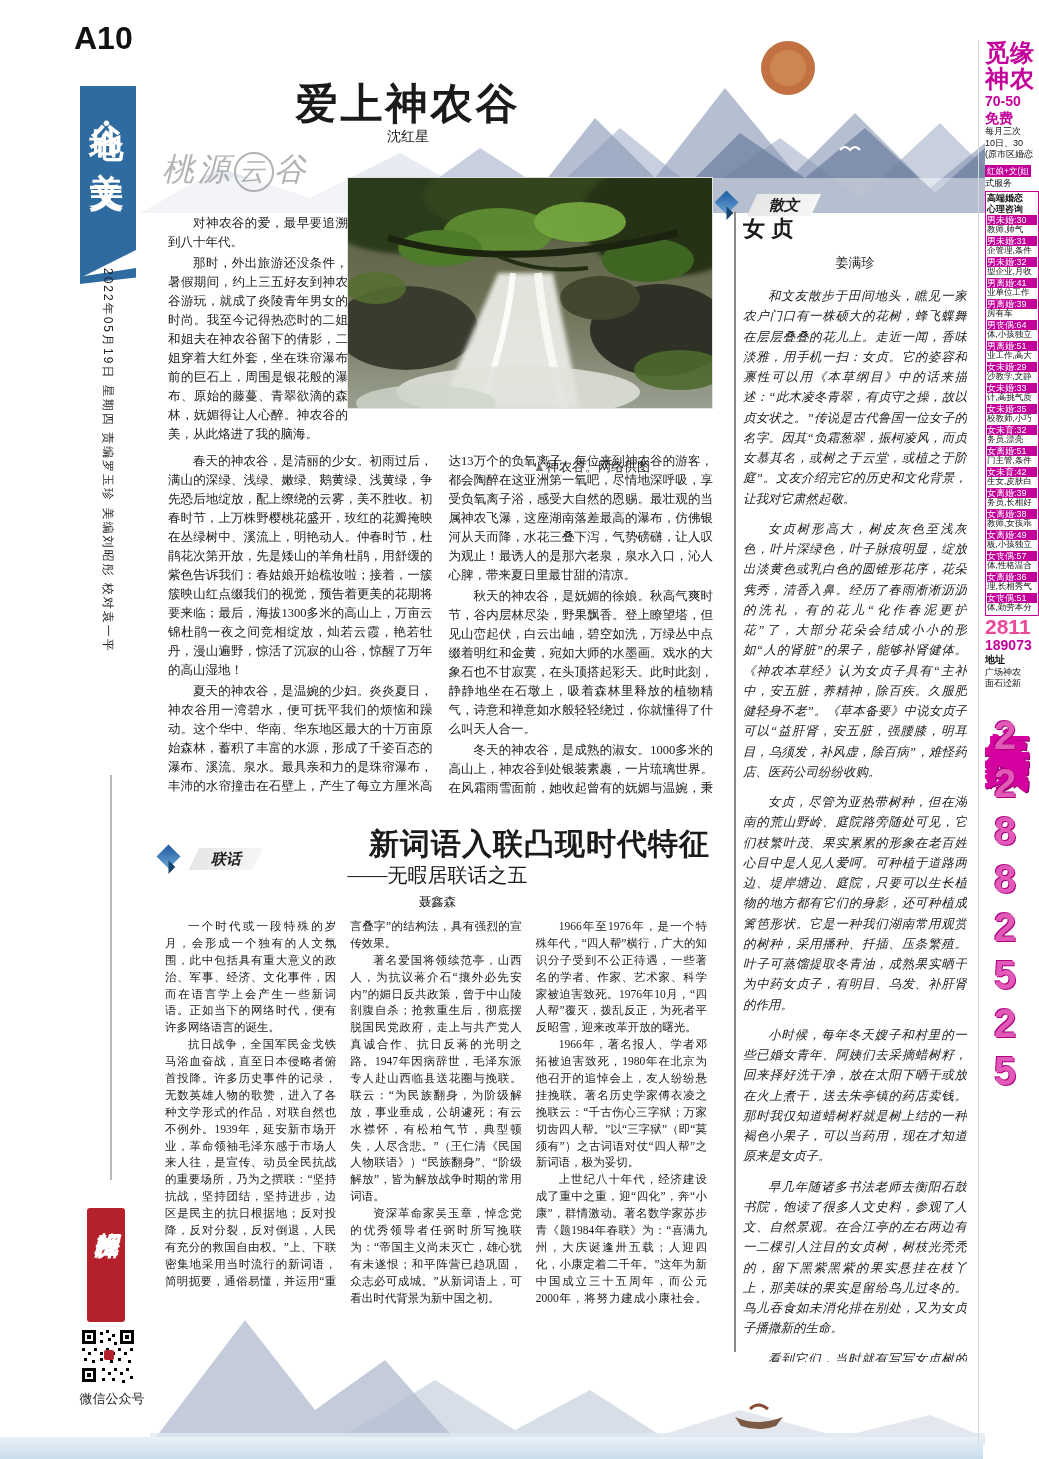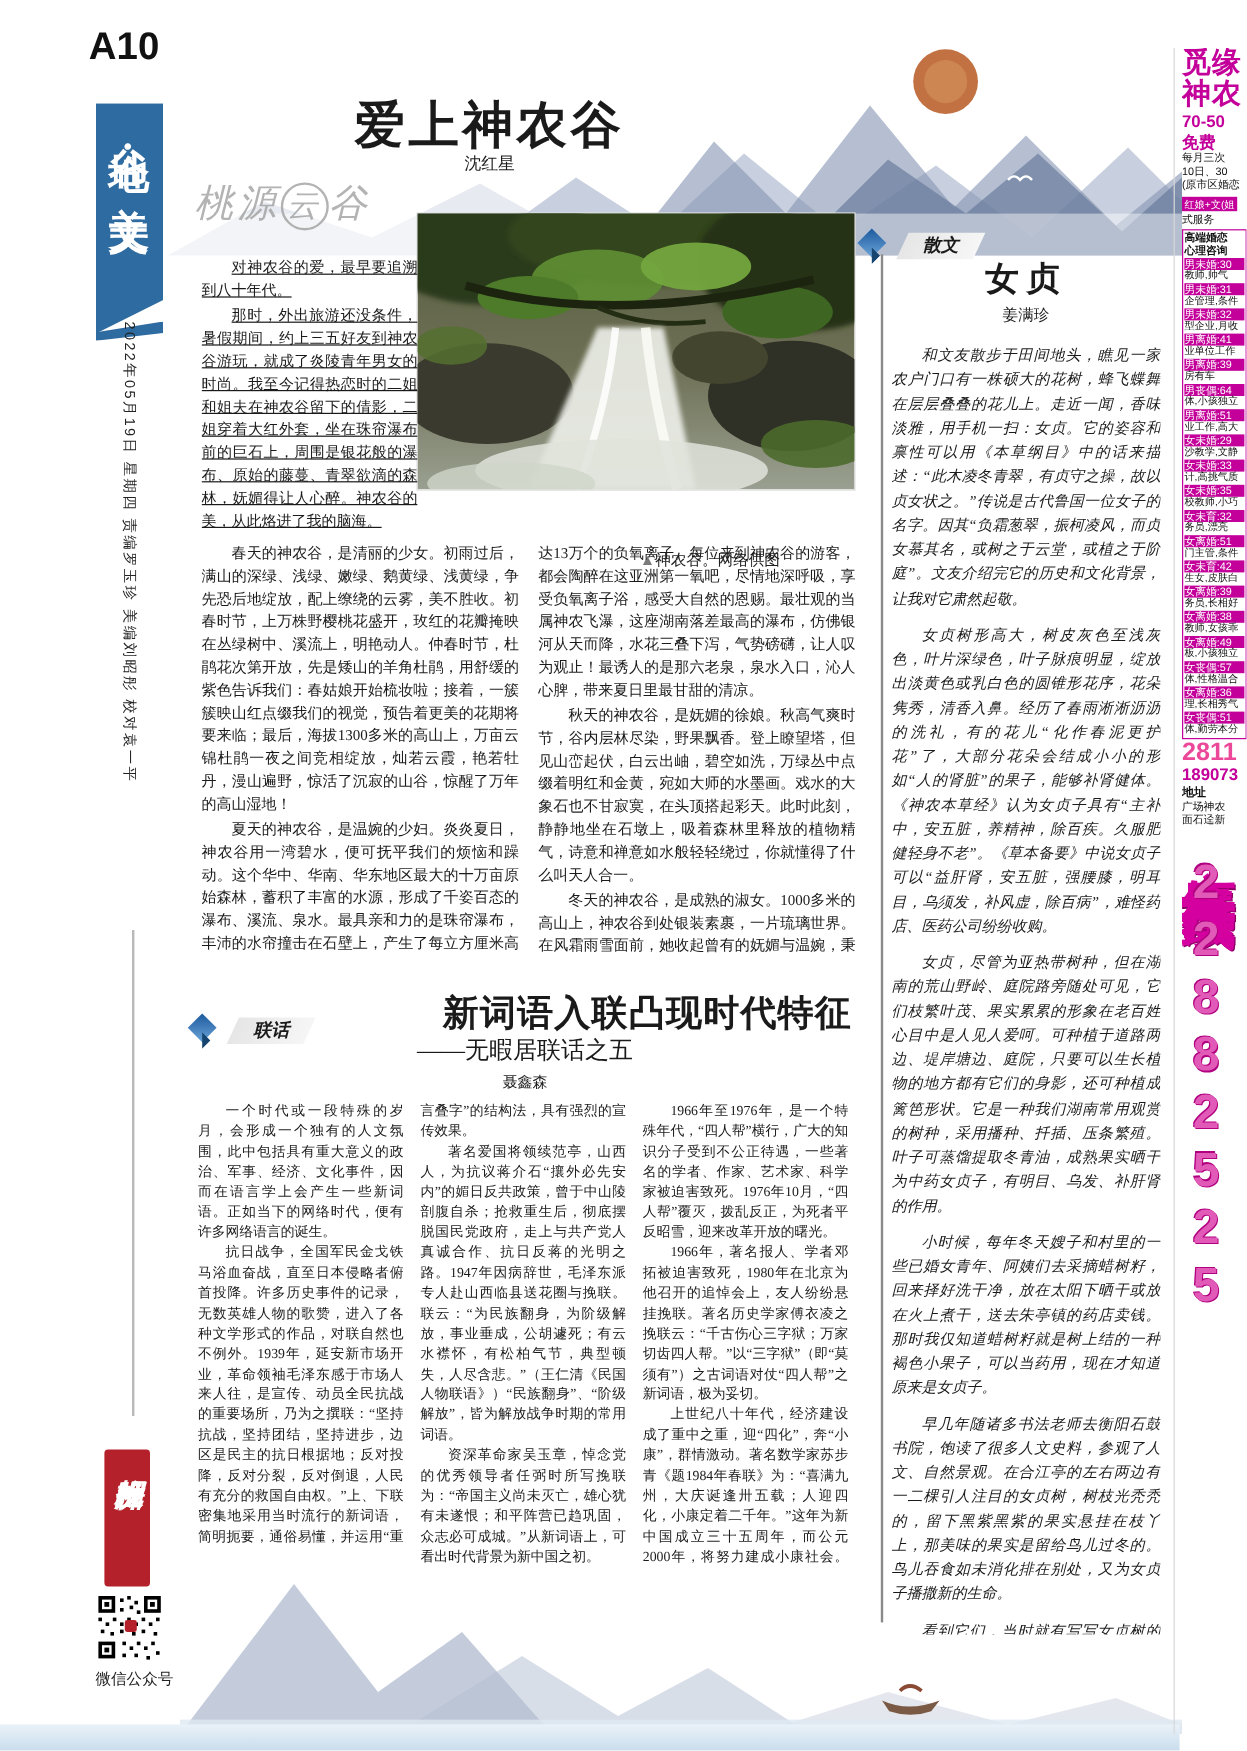--- a/index.html
+++ b/index.html
@@ -35,37 +35,37 @@
   .main-title{left:168px;top:76px;width:480px;text-align:center;font-size:42px;font-weight:bold;
           letter-spacing:3px;z-index:2;}
   .main-author{left:168px;top:128px;width:480px;text-align:center;font-size:14px;z-index:2;}
   .watermark{left:162px;top:148px;width:240px;font-size:32px;color:#9a9a9a;opacity:.75;
           font-style:italic;letter-spacing:4px;z-index:1;}
   .watermark .circled{display:inline-block;border:2px solid #9a9a9a;border-radius:50%;
           width:36px;height:36px;line-height:36px;text-align:center;font-size:26px;}
   .photo{left:348px;top:178px;width:364px;height:230px;z-index:2;box-shadow:0 0 0 1px #e2e2e2;}
   .photo-caption{left:470px;top:414px;width:243px;font-size:13px;color:#222;z-index:2;text-align:center;margin-top:44px;}
   .photo-caption .tri{color:#7a7a7a;}
-  .body-side{left:168px;top:214px;width:180px;height:234px;overflow:hidden;z-index:2;text-decoration:underline;}
+  .body-side{left:168px;top:214px;width:180px;height:234px;overflow:hidden;z-index:2;}
   .body-flow{left:168px;top:452px;width:545px;height:362px;overflow:hidden;z-index:2;
           column-count:2;column-gap:16px;}
   .body-side .para,.body-flow .para{font-size:12.5px;line-height:1.52;text-align:justify;
           text-indent:2em;margin:0 0 2px 0;}
   
   .bookmark{width:17px;height:17px;transform:rotate(45deg);
           background:linear-gradient(135deg,#1d5a9e,#6aa4d8);z-index:3;}
   .bookmark:after{content:"";position:absolute;left:11px;top:11px;width:10px;height:10px;
           background:#16456f;clip-path:polygon(0 0,100% 100%,100% 0);}
   .label-band{height:22px;background:linear-gradient(90deg,#e6e6e6,#f6f6f6);
           transform:skewX(-25deg);z-index:2;}
   .label-txt{transform:skewX(25deg);font-size:15px;font-weight:bold;line-height:22px;
           text-align:center;font-style:italic;}
   
   .essay-rule{left:734px;top:212px;width:1.5px;height:1140px;background:#8a8a8a;z-index:1;}
-  .essay-title{left:743px;top:214px;width:224px;text-align:center;font-size:28px;font-weight:bold;
+  .essay-title{left:743px;top:214px;width:224px;text-align:left;font-size:22px;font-weight:bold;
           letter-spacing:6px;z-index:2;}
   .essay-author{left:743px;top:254px;width:224px;text-align:center;font-size:13px;z-index:2;}
   .essay-body{left:743px;top:286px;width:224px;height:1076px;overflow:hidden;z-index:2;
           font-style:italic;}
   .essay-body .para{font-size:12.5px;line-height:1.62;text-align:justify;text-indent:2em;
           margin:0 0 10px 0;}
   
   .couplet-title{left:165px;top:824px;width:545px;text-align:right;font-size:30px;font-weight:bold;
           letter-spacing:1px;z-index:2;}
   .couplet-sub{left:165px;top:862px;width:545px;text-align:center;font-size:20px;z-index:2;}

